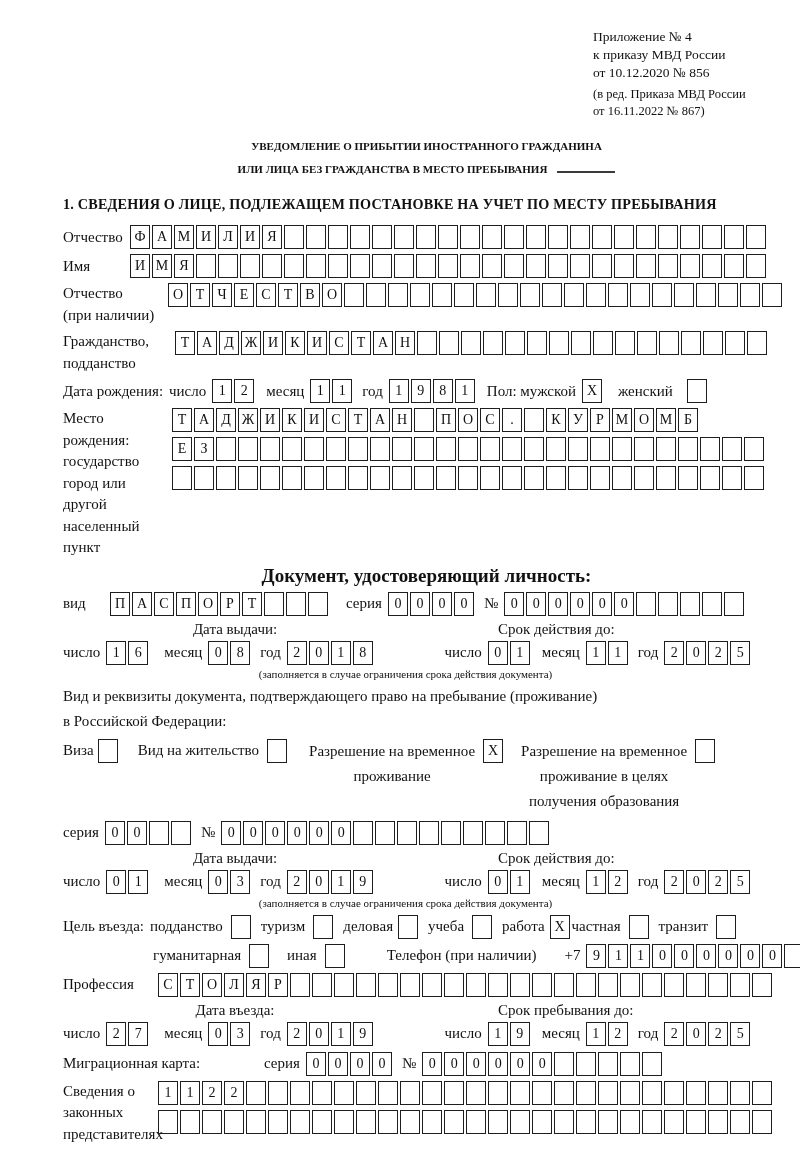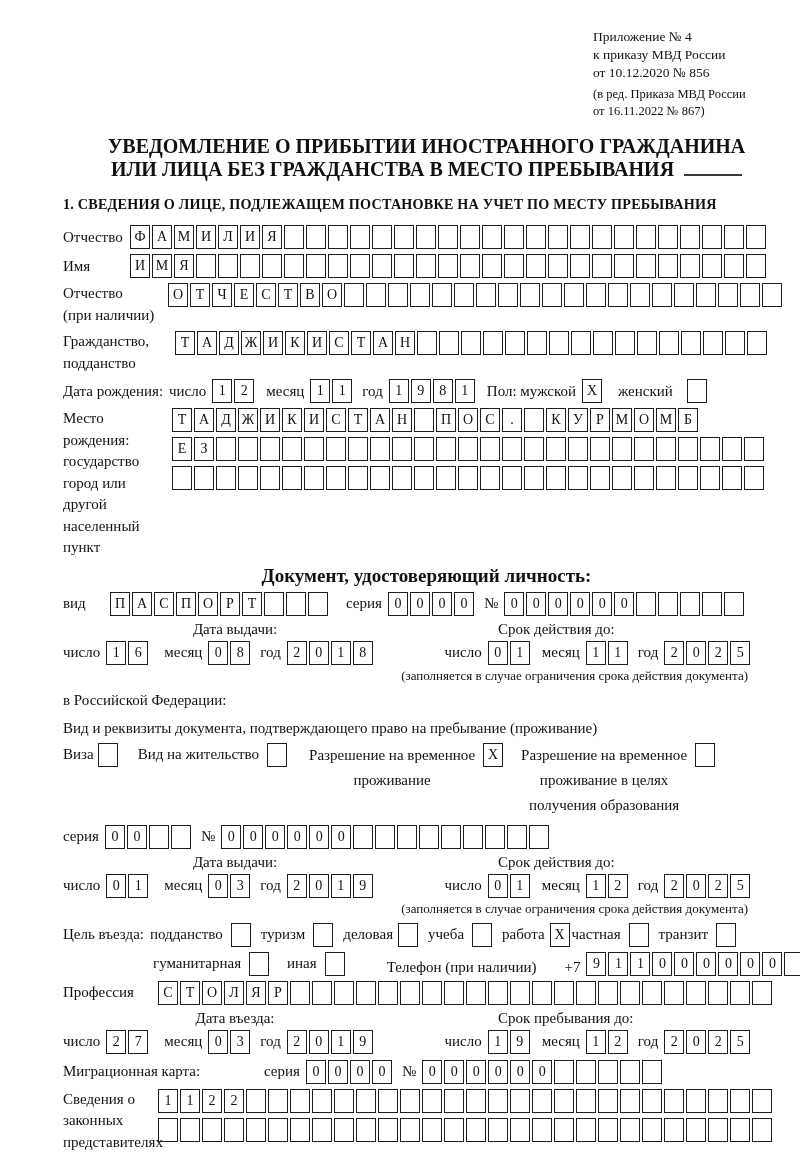--- a/index.html
+++ b/index.html
@@ -7,21 +7,21 @@
        font-family:"Liberation Serif","DejaVu Serif",serif;}
   .page{box-sizing:border-box;width:800px;height:1163px;padding:0 10px 0 63px;position:relative;}
 
   
   .hdr{margin-top:28px;margin-left:auto;width:185px;margin-right:12px;
        font-size:13.5px;line-height:18px;}
   .hdr-sub{margin-top:4px;font-size:12.5px;line-height:17px;}
   .forma{margin-top:13px;text-align:right;padding-right:28px;font-weight:bold;font-size:14.5px;}
 
   
-  .title{margin-top:15px;text-align:center;font-weight:bold;font-size:20px;line-height:23px;}
+  .title{margin-top:15px;text-align:center;font-weight:bold;font-size:11px;line-height:23px;}
   .title-blank{display:inline-block;width:58px;border-bottom:2.5px solid #3a3a3a;margin-left:10px;}
   .sec{margin-top:15px;font-weight:bold;font-size:14.2px;letter-spacing:.2px;}
 
   
   .form-area{margin-top:12px;}
   .row{display:flex;align-items:center;margin-bottom:5px;}
   .row.top{align-items:flex-start;}
   .lbl{font-size:15px;flex:none;white-space:nowrap;}
   .lblcol{flex:none;font-size:15px;line-height:21.5px;}
   .cells{display:flex;flex:none;}
@@ -44,31 +44,31 @@
   .dg{display:flex;align-items:center;}
   .dg .lbl{margin-right:6px;}
 
   .heads{display:flex;font-size:15px;margin-bottom:3px;gap:36px;}
   .half{width:50%;box-sizing:border-box;}
   .half.c{text-align:center;}
   .half.rl{padding-left:55px;}
   .dates{display:flex;margin-bottom:3px;}
   .dates .half{display:flex;align-items:center;}
   .dates .half.rh{padding-left:18px;}
-  .note{font-size:13px;text-align:right;padding-right:42px;margin-bottom:6px;}
+  .note{font-size:11px;text-align:center;padding-right:42px;margin-bottom:6px;}
 
   .doc-head{margin-top:6px;margin-bottom:5px;text-align:center;font-weight:bold;font-size:19px;}
   .plain{font-size:15px;line-height:21px;margin-bottom:4px;}
 
   .opt{display:flex;align-items:center;}
   .opt .cells{margin-left:8px;}
   .stack{display:flex;flex-direction:column;text-align:center;font-size:15px;line-height:25px;flex:none;}
   .restypes{margin-bottom:7px;}
 
-  .purpose2{padding-left:90px;align-items:flex-end;}
+  .purpose2{padding-left:90px;}
 </style>
 </head>
 <body>
 
 <div class="page">
 
   <div class="hdr">
     <div>Приложение № 4</div>
     <div>к приказу МВД России</div>
     <div>от 10.12.2020 № 856</div>
@@ -435,22 +435,22 @@
         <span class="cells">
             <span class="cell">2</span>
             <span class="cell">0</span>
             <span class="cell">2</span>
             <span class="cell">5</span>
           </span>
       </span>
     </div>
     <div class="note">(заполняется в случае ограничения срока действия документа)</div>
 
+    <div class="plain">Вид и реквизиты документа, подтверждающего право на пребывание (проживание)</div>
     <div class="plain" style="margin-bottom:7px;">в Российской Федерации:</div>
-    <div class="plain">Вид и реквизиты документа, подтверждающего право на пребывание (проживание)</div>
 
     <div class="row top restypes">
       <span class="opt">
         <span class="lbl">Виза</span>
         <span class="cells" style="margin-left:4px">
             <span class="cell"></span>
           </span>
       </span>
       <span class="opt ml18">
         <span class="lbl">Вид на жительство</span>

